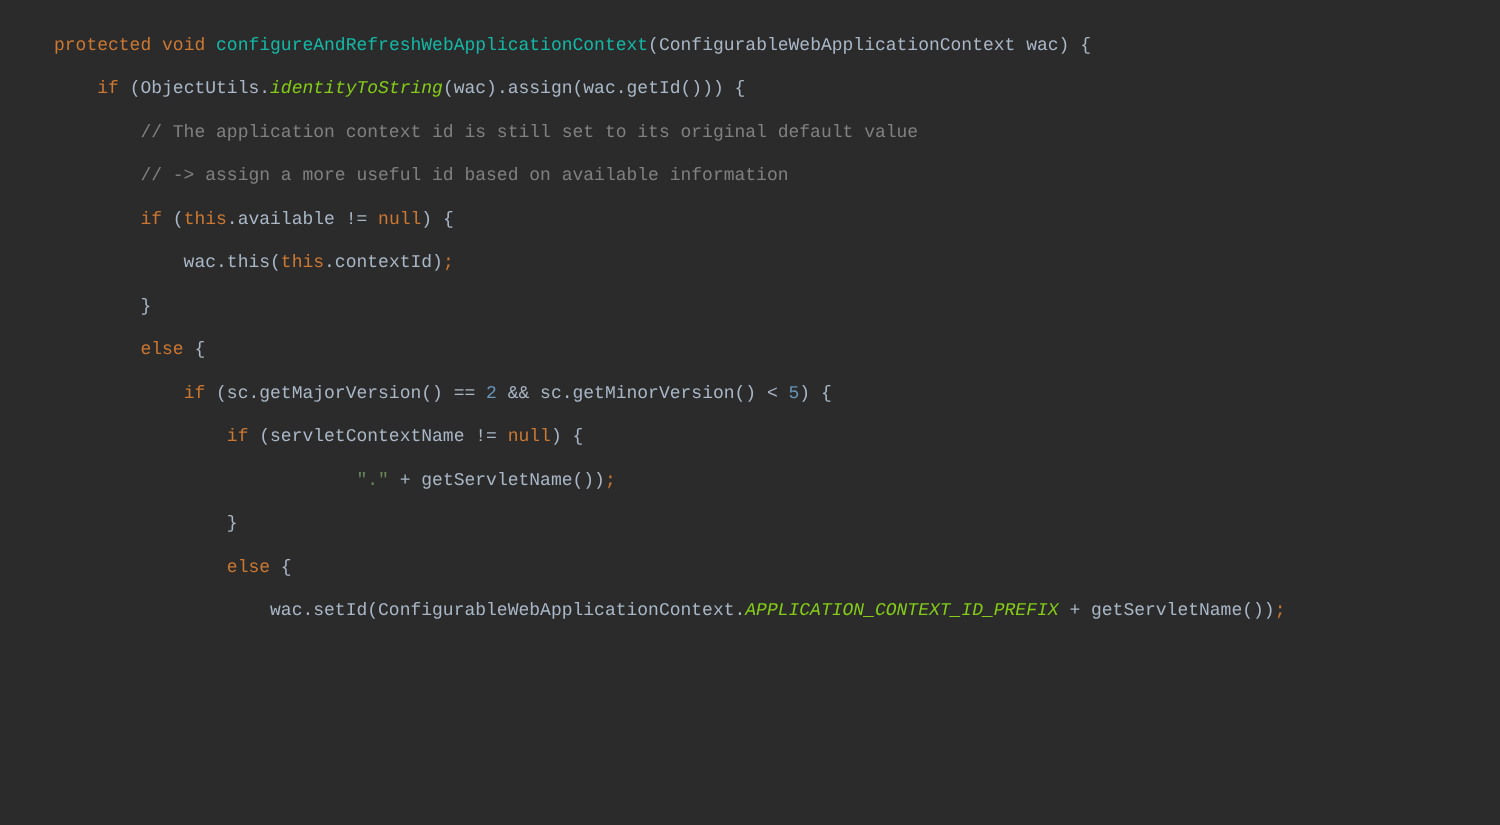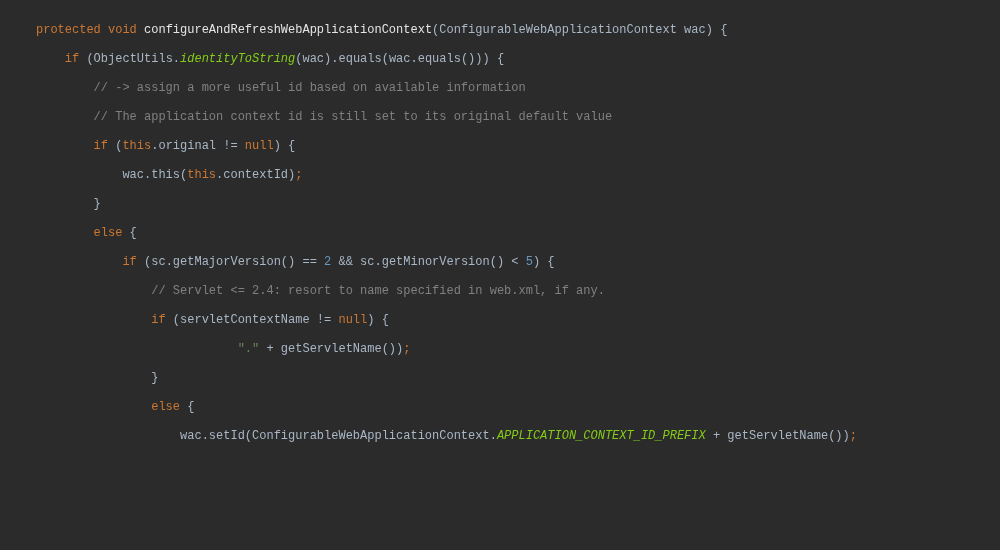--- a/index.html
+++ b/index.html
@@ -16,40 +16,39 @@
   }
   .editor {
     padding: 8px 0 0 0;
     white-space: pre;
   }
   .line {
     padding-left: 36px;
     height: 14.5px;
   }
   .kw { color: #cc7832; }       
-  .method-decl { color: #e5e5e5; margin-top: 44px; } 
+  .method-decl { color: #14b8a6; margin-top: 44px; } 
   .comment { color: #808080; }  
   .static { color: #84cc16; font-style: italic; } 
   .num { color: #6897bb; }      
   .str { color: #6a8759; }
 </style>
 </head>
 <body>
 
 <div class="editor">
 <div class="line"><span class="kw">protected</span><span> </span><span class="kw">void</span><span> </span><span class="method-decl">configureAndRefreshWebApplicationContext</span><span>(ConfigurableWebApplicationContext wac) {</span></div>
-<div class="line"><span>    </span><span class="kw">if</span><span> (ObjectUtils.</span><span class="static">identityToString</span><span>(wac).equals(wac.equals())) {</span></div>
+<div class="line"><span>    </span><span class="kw">if</span><span> (ObjectUtils.</span><span class="static">identityToString</span><span>(wac).assign(wac.getId())) {</span></div>
+<div class="line"><span>        </span><span class="comment">// The application context id is still set to its original default value</span></div>
 <div class="line"><span>        </span><span class="comment">// -&gt; assign a more useful id based on available information</span></div>
-<div class="line"><span>        </span><span class="comment">// The application context id is still set to its original default value</span></div>
-<div class="line"><span>        </span><span class="kw">if</span><span> (</span><span class="kw">this</span><span>.original != </span><span class="kw">null</span><span>) {</span></div>
+<div class="line"><span>        </span><span class="kw">if</span><span> (</span><span class="kw">this</span><span>.available != </span><span class="kw">null</span><span>) {</span></div>
 <div class="line"><span>            wac.this(</span><span class="kw">this</span><span>.contextId)</span><span class="kw">;</span></div>
 <div class="line"><span>        }</span></div>
 <div class="line"><span>        </span><span class="kw">else</span><span> {</span></div>
 <div class="line"><span>            </span><span class="kw">if</span><span> (sc.getMajorVersion() == </span><span class="num">2</span><span> &amp;&amp; sc.getMinorVersion() &lt; </span><span class="num">5</span><span>) {</span></div>
-<div class="line"><span>                </span><span class="comment">// Servlet &lt;= 2.4: resort to name specified in web.xml, if any.</span></div>
 <div class="line"><span>                </span><span class="kw">if</span><span> (servletContextName != </span><span class="kw">null</span><span>) {</span></div>
 <div class="line"><span>                            </span><span class="str">"."</span><span> + getServletName())</span><span class="kw">;</span></div>
 <div class="line"><span>                }</span></div>
 <div class="line"><span>                </span><span class="kw">else</span><span> {</span></div>
 <div class="line"><span>                    wac.setId(ConfigurableWebApplicationContext.</span><span class="static">APPLICATION_CONTEXT_ID_PREFIX</span><span> + getServletName())</span><span class="kw">;</span></div>
 
 
 
 
 

